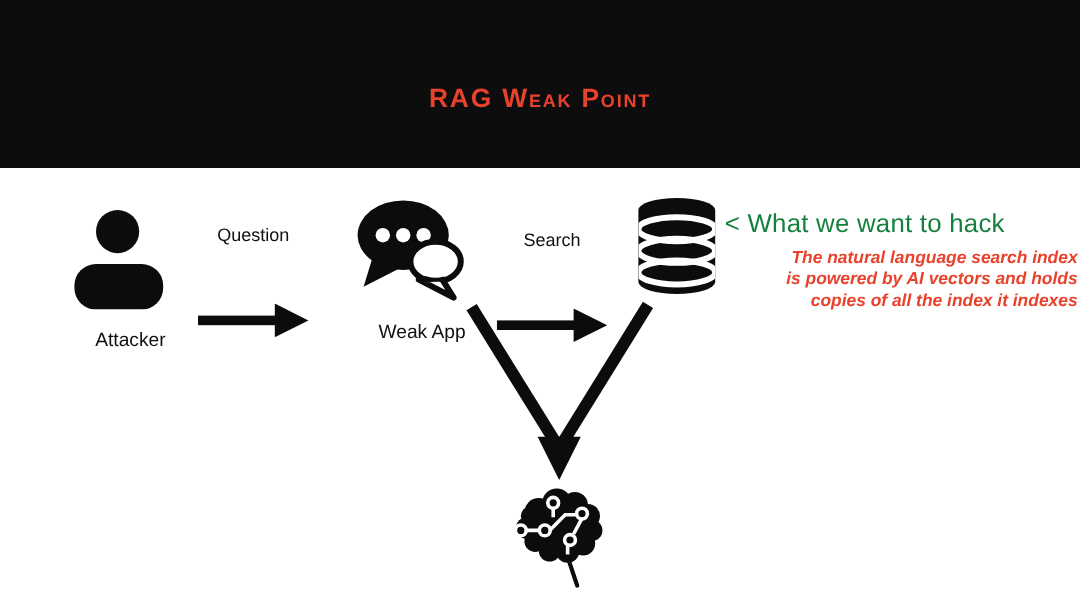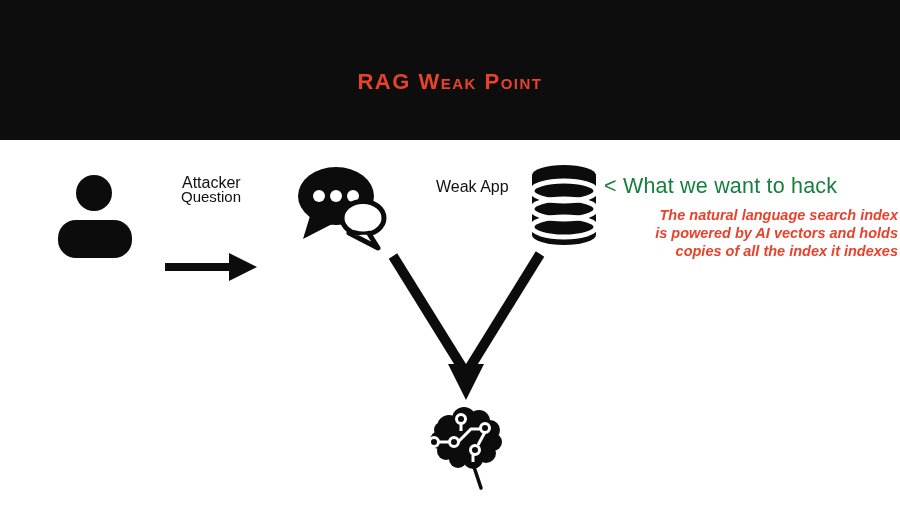--- a/index.html
+++ b/index.html
@@ -35,21 +35,21 @@
     font-size: 22px;
     font-weight: 600;
     letter-spacing: 1.5px;
     margin-top: 24px;
     white-space: nowrap;
   }
 
   
   .diagram { position: absolute; left: 0; top: 140px; width: 900px; height: 366px; }
 
-  .node { position: absolute; display: flex; align-items: flex-start; gap: 48px; }
+  .node { position: absolute; display: flex; flex-direction: column; align-items: flex-end; }
   .node-label {
     font-size: 16px; font-weight: 500; color: #111;
     margin-top: 12px; white-space: nowrap;
   }
 
   .attacker-group { left: 56px; top: 22px; width: 82px; }
   .chat-group     { left: 294px; top: 26px; width: 94px; }
   .db-group       { left: 530px; top: 23px; width: 68px; }
 
   .flow-arrow {
@@ -116,20 +116,29 @@
           <circle cx="42" cy="30" r="6" fill="#ffffff"></circle>
           <circle cx="59" cy="30" r="6" fill="#ffffff"></circle>
           <ellipse cx="69" cy="52" rx="21" ry="16.5" fill="#ffffff" stroke="#0c0c0c" stroke-width="5"></ellipse>
           <path d="M74,66 L84,82 L55,67 Z" fill="#ffffff" stroke="#0c0c0c" stroke-width="5" stroke-linejoin="round"></path>
           <ellipse cx="69" cy="52" rx="18" ry="13.5" fill="#ffffff"></ellipse>
         </svg>
       </span>
       <div class="node-label">Weak App</div>
     </div>
 
+    <div class="flow-arrow search-arrow">
+      <div class="arrow-label">Search</div>
+      <span>
+        <svg width="92" height="28" viewBox="0 0 92 28" xmlns="http://www.w3.org/2000/svg">
+          <rect x="0" y="10" width="68" height="8" fill="#0c0c0c"></rect>
+          <polygon points="64,0 92,14 64,28" fill="#0c0c0c"></polygon>
+        </svg>
+      </span>
+    </div>
 
     <div class="node db-group">
       <span>
         <svg width="68" height="84" viewBox="0 0 68 84" xmlns="http://www.w3.org/2000/svg">
           <defs>
             <clipPath id="dbBody">
               <path d="M2,12 v60 a32,10 0 0 0 64,0 v-60 a32,10 0 0 0 -64,0 z"></path>
             </clipPath>
           </defs>
           <path d="M2,12 v60 a32,10 0 0 0 64,0 v-60 a32,10 0 0 0 -64,0 z" fill="#0c0c0c"></path>

